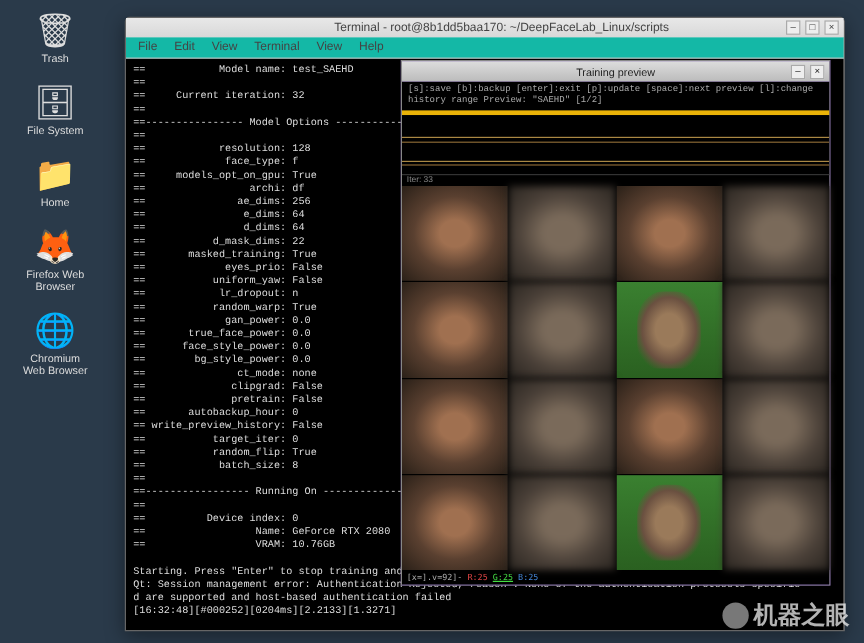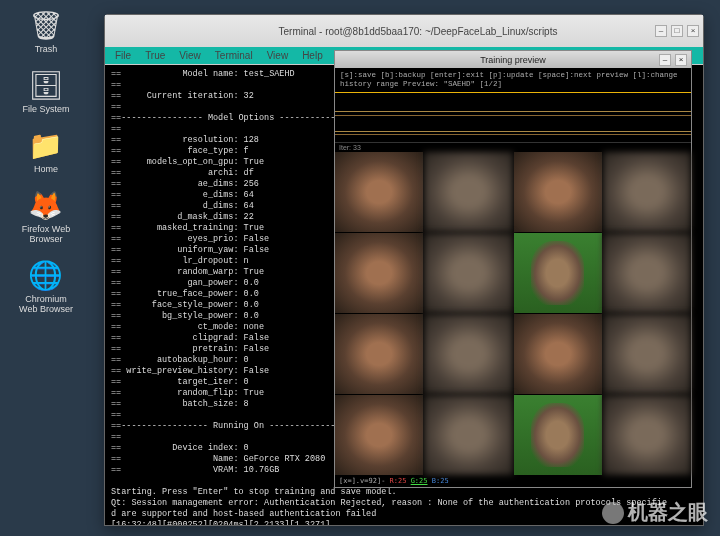--- a/index.html
+++ b/index.html
@@ -1,29 +1,29 @@
 <!DOCTYPE html>
 <html><head>
 <meta charset="utf-8">
 <style>
 * { margin: 0; padding: 0; box-sizing: border-box; }
 body { width: 720px; height: 536px; background: #2a3a4a; font-family: sans-serif; overflow: hidden; position: relative; }
 .desktop { position: absolute; left: 0; top: 0; width: 110px; padding: 8px 0 0 16px; }
 .icon-item { margin-bottom: 14px; color: #ddd; font-size: 9px; text-align: center; width: 60px; }
 .icon-glyph { width: 40px; height: 34px; margin: 0 auto 2px; display: flex; align-items: center; justify-content: center; font-size: 28px; }
 .term-window { position: absolute; left: 104px; top: 14px; width: 600px; height: 512px; background: #eee; border: 1px solid #666; border-radius: 4px 4px 0 0; box-shadow: 0 4px 16px rgba(0,0,0,0.4); display: flex; flex-direction: column; }
-.titlebar { height: 32px; background: linear-gradient(#e8e8e8,#d8d8d8); display: flex; align-items: center; justify-content: center; font-size: 10px; color: #444; position: relative; padding-left: 28px; }
+.titlebar { height: 16px; background: linear-gradient(#e8e8e8,#d8d8d8); display: flex; align-items: center; justify-content: center; font-size: 10px; color: #444; position: relative; padding-left: 28px; }
 .win-btns { position: absolute; right: 4px; display: flex; gap: 4px; }
 .win-btn { width: 12px; height: 12px; border: 1px solid #aaa; background: #eee; font-size: 8px; line-height: 10px; text-align: center; cursor: pointer; }
 .menubar { height: 18px; background: #14b8a6; display: flex; gap: 14px; padding: 0 10px; font-size: 10px; color: #444; align-items: center; border-bottom: 1px solid #ccc; }
 .term-body { flex: 1; background: #000; color: #ddd; font-family: 'Courier New', monospace; font-size: 8.5px; line-height: 11px; padding: 4px 6px; overflow: hidden; white-space: pre; position: relative; }
 .preview-win { position: absolute; left: 334px; top: 50px; width: 358px; height: 438px; background: #4c1d95; border: 1px solid #888; }
 .preview-title { height: 17px; background: linear-gradient(#ddd,#bbb); color: #222; font-size: 9px; display: flex; align-items: center; justify-content: center; position: relative; }
 .preview-body { background: #000; height: calc(100% - 17px); display: flex; flex-direction: column; }
-.preview-info { color: #aaa; font-size: 7.5px; line-height: 9px; padding: 3px 5px; font-family: 'Courier New', monospace; border-bottom: 1px solid #eab308; }
+.preview-info { color: #aaa; font-size: 7.5px; line-height: 9px; padding: 3px 5px; font-family: 'Courier New', monospace; border-bottom: 4px solid #eab308; }
 .graph-area { height: 50px; background: #000; border-bottom: 1px solid #333; position: relative; overflow: hidden; }
 .graph-line { position: absolute; left: 0; right: 0; height: 1px; background: #aa8844; }
 .iter-label { color: #888; font-size: 7px; padding: 1px 4px; }
 .grid { flex: 1; display: grid; grid-template-columns: repeat(4, 1fr); grid-template-rows: repeat(4, 1fr); gap: 1px; background: #000; }
 .face { background: #3a3020; position: relative; overflow: hidden; }
 .face.src { background: radial-gradient(ellipse at center, #a07050 20%, #5a4030 55%, #2a2018 100%); }
 .face.blur { background: radial-gradient(ellipse at center, #7a6a5a 25%, #4a4038 60%, #2a2520 100%); filter: blur(3px); }
 .face.green { background: linear-gradient(#3a8030, #2a6020); }
 .face.green::after { content: ''; position: absolute; left: 20%; top: 10%; width: 60%; height: 80%; background: radial-gradient(ellipse, #9a7a5a 30%, #6a5040 60%, transparent 80%); border-radius: 40% 40% 30% 30%; }
 .preview-footer { color: #aaa; font-size: 7px; padding: 2px 4px; font-family: monospace; }
@@ -61,21 +61,21 @@
   <div class="titlebar">
     <span>Terminal - root@8b1dd5baa170: ~/DeepFaceLab_Linux/scripts</span>
     <div class="win-btns">
       <div class="win-btn">–</div>
       <div class="win-btn">□</div>
       <div class="win-btn">×</div>
     </div>
   </div>
   <div class="menubar" id="menubar">
       <span>File</span>
-      <span>True</span>
+      <span>Edit</span>
       <span>View</span>
       <span>Terminal</span>
       <span>View</span>
       <span>Help</span>
     </div>
   <div class="term-body" id="term-body">==            Model name: test_SAEHD
 ==
 ==     Current iteration: 32
 ==
 ==---------------- Model Options -----------------

